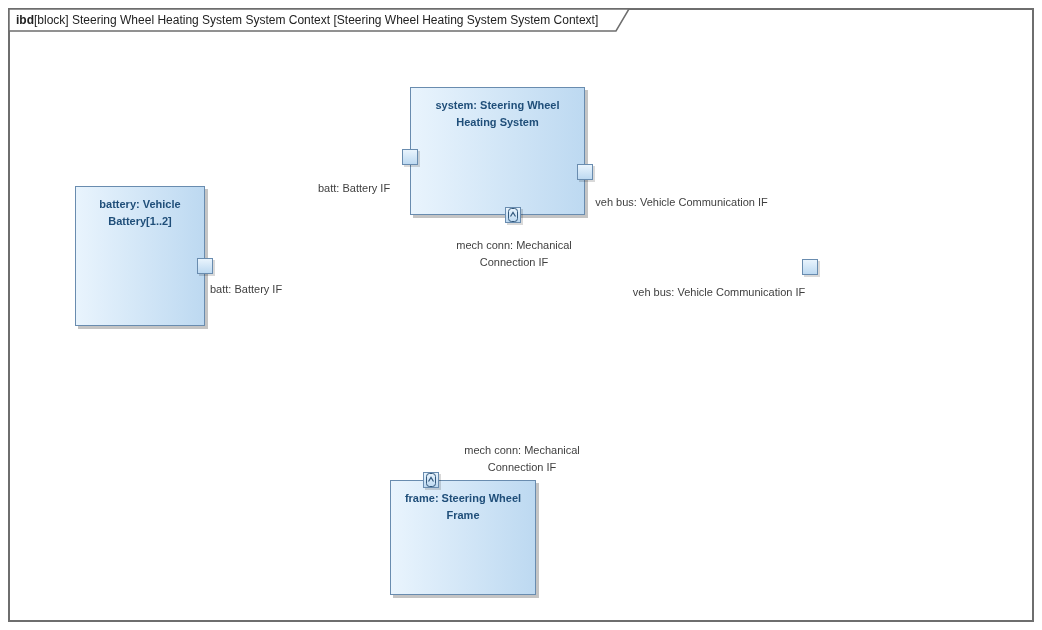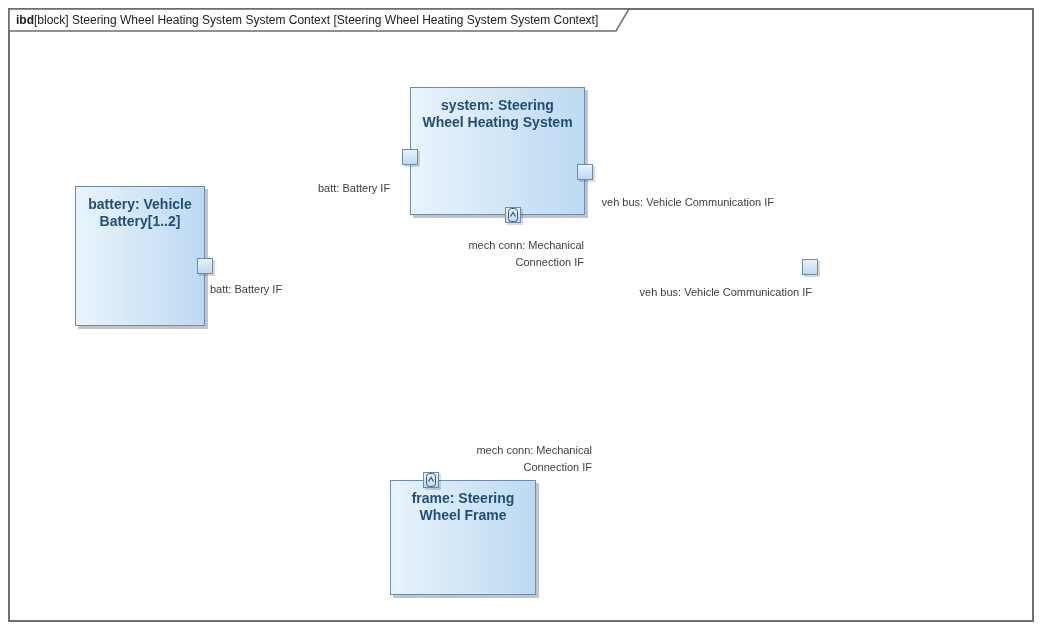--- a/index.html
+++ b/index.html
@@ -21,39 +21,39 @@
   }
   .tab-text .bold { font-weight:bold; }
   .block {
     position:absolute; box-sizing:border-box;
     border:1px solid var(--block_border,#698caf);
     background:linear-gradient(to right, var(--block_fill_light,#e9f4fd), var(--block_fill_dark,#bdd9f1));
     box-shadow:3px 3px 0 var(--shadow,#c4c4c4);
   }
   .block-title {
     padding:9px 9px 0 9px; text-align:center;
-    font-size:14px; font-weight:bold; line-height:17px;
+    font-size:11px; font-weight:bold; line-height:17px;
     color:var(--block_title,#1f4e79);
   }
   .port {
     position:absolute; width:16px; height:16px; box-sizing:border-box;
     border:1px solid var(--block_border,#698caf);
     background:linear-gradient(to bottom, var(--block_fill_light,#e9f4fd), var(--block_fill_dark,#bdd9f1));
     box-shadow:2px 2px 0 rgba(0,0,0,0.15);
     z-index:3; display:flex; align-items:center; justify-content:center;
   }
   .port svg { display:block; }
   .port svg .outline { fill:none; stroke:#33597d; stroke-width:1; }
   .port svg .chev { fill:none; stroke:#33597d; stroke-width:1.2; }
   .plabel {
     position:absolute; font-size:11px; line-height:17px;
     color:var(--label_text,#3f3f3f); z-index:2;
   }
   .nowrap { white-space:nowrap;text-align:center; }
-  .center { text-align:right; }
+  .center { text-align:center; }
 
   
   .block-battery      { left:75px;  top:186px; width:130px; height:140px; }
   .block-system       { left:410px; top:87px;  width:175px; height:128px; }
   .block-infotainment { left:810px; top:212px; width:175px; height:105px; }
   .block-frame        { left:390px; top:480px; width:146px; height:115px; }
 
   
   .port-battery-batt       { left:197px; top:258px; }
   .port-system-batt        { left:402px; top:149px; }

